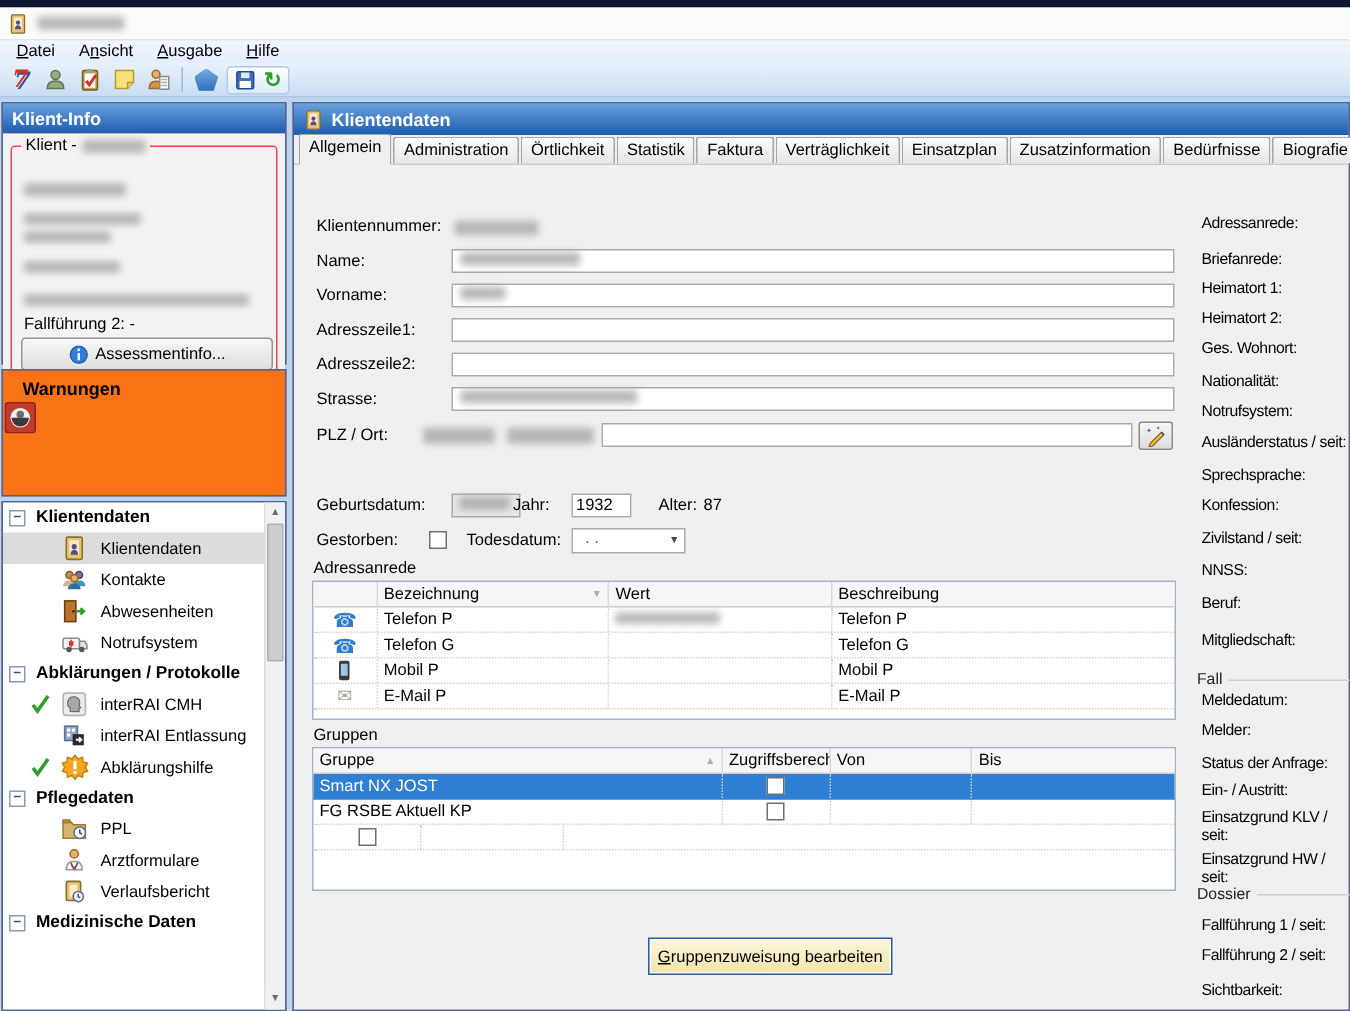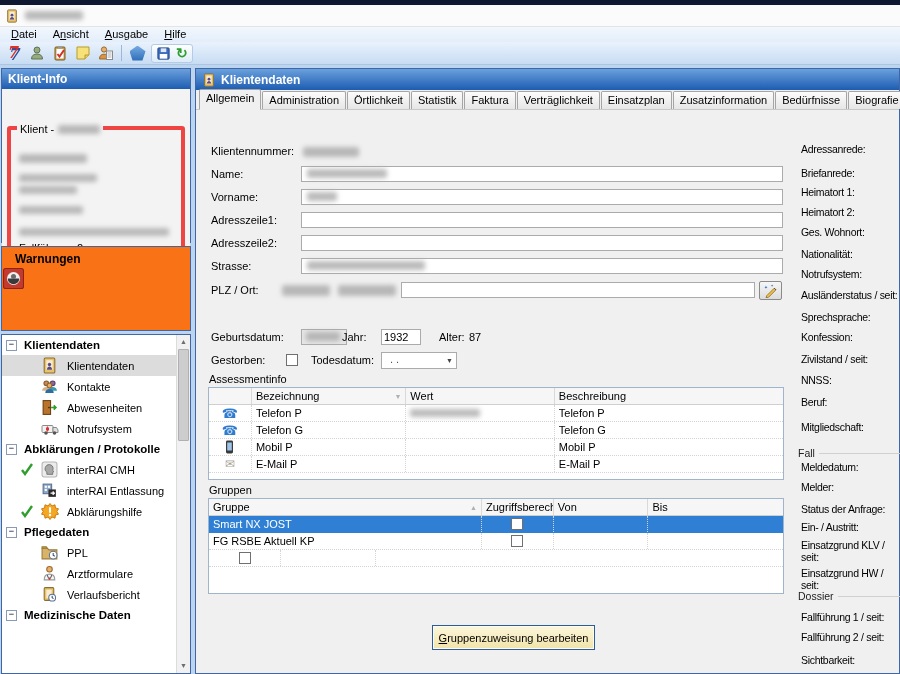--- a/index.html
+++ b/index.html
@@ -33,21 +33,21 @@
   
   .redact{display:inline-block;background:#a9a9a9;border-radius:2px;filter:blur(2.5px);opacity:.8;}
 
   
   .panel{position:absolute;background:#f97316;border:1px solid #3f67a8;box-sizing:border-box;}
   .phead{height:20px;background:linear-gradient(#6aa0dc,#1d5cb1);color:#fff;font-weight:bold;
          font-size:12px;display:flex;align-items:center;padding-left:6px;gap:5px;}
 
   
   .ki-body{position:relative;height:100%;background:#f3f3f3;}
-  .groupbox{position:absolute;left:5px;right:5px;top:8px;bottom:6px;border:4px solid #ef4444;border-radius:3px;margin-top:29px;}
+  .groupbox{position:absolute;left:5px;right:5px;top:8px;bottom:6px;border:1px solid #ef4444;border-radius:3px;}
   .gb-label{position:absolute;top:-7px;left:6px;background:#f3f3f3;padding:0 3px;display:flex;gap:4px;align-items:center;}
   .btn{background:linear-gradient(#f8f8f8,#dfdfdf);border:1px solid #939393;border-radius:3px;
        display:flex;align-items:center;justify-content:center;gap:5px;font-size:11px;cursor:default;}
 
   
   .warn-title{position:absolute;top:5px;left:13px;font-weight:bold;font-size:12px;}
 
   
   .tree{position:absolute;inset:0 13px 0 0;overflow:hidden;background:#fff;}
   .tree-grouphdr{height:20px;display:flex;align-items:center;gap:7px;padding-left:4px;font-weight:bold;font-size:11.5px;}
@@ -447,21 +447,21 @@
         <div class="frow" style="top:242px">
           <span class="flabel">Gestorben:</span>
           <span class="cb abs" style="left:90px;top:2px"></span>
           <span class="rowtxt" style="left:115px">Todesdatum:</span>
           <span class="combo" style="left:185px;width:76px">
             <span style="margin-left:8px;color:#555">.      .</span>
             <span class="arr">▼</span>
           </span>
         </div>
 
-        <div class="abs" style="left:13px;top:263px">Assessmentinfo</div>
+        <div class="abs" style="left:13px;top:263px">Adressanrede</div>
         <div class="grid" style="left:12px;top:277px;width:576px;height:93px">
           <div class="ghead">
             <span class="hc" style="width:43px"></span>
             <span class="hc" style="width:155px"><span>Bezeichnung</span><span class="sorticon">▼</span></span>
             <span class="hc" style="width:149px"><span>Wert</span></span>
             <span class="hc" style="width:229px;border-right:none"><span>Beschreibung</span></span>
           </div>
           <div class="grow">
             <span class="c" style="width:43px;text-align:center"><span class="phone-glyph">☎</span></span>
             <span class="c" style="width:155px">Telefon P</span>

